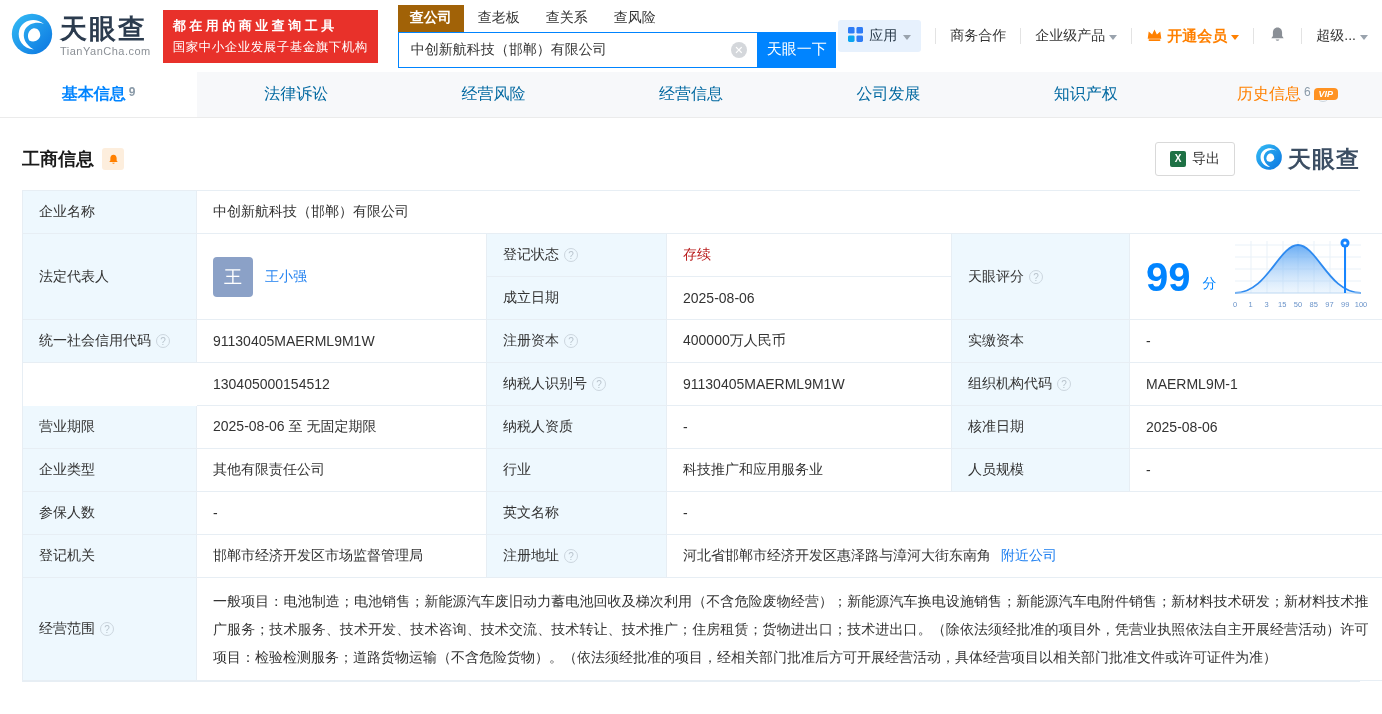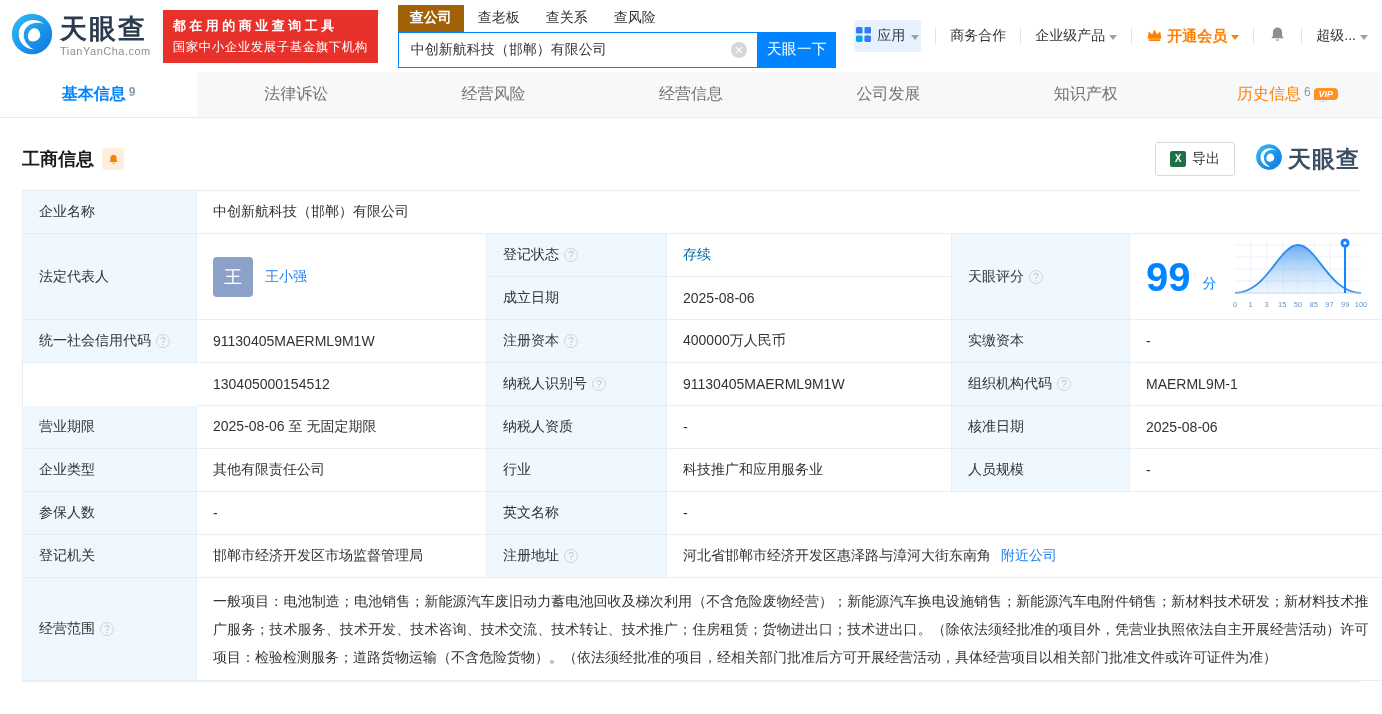--- a/index.html
+++ b/index.html
@@ -27,31 +27,31 @@
   .search-input { border:none; outline:none; width:100%; height:100%; font-size:14px;
     padding:0 34px 0 12px; color:#333; font-family:inherit; }
   .clear-icon { position:absolute; right:10px; width:16px; height:16px; border-radius:50%;
     background:#d4d7db; color:#fff; font-size:11px; line-height:16px; text-align:center; cursor:pointer; }
   .search-btn { width:78px; height:36px; background:#0084ff; color:#fff; border:none;
     font-size:15px; cursor:pointer; font-family:inherit; }
 
   .top-menu { margin-left:auto; display:flex; align-items:center; gap:14px; }
   .menu-sep { width:1px; height:16px; background:#e3e3e3; }
   .apps-btn { display:flex; align-items:center; gap:6px; background:#e7f1fd; border-radius:3px;
-    padding:7px 2px; font-size:14px; color:#2a3a4a; cursor:pointer; }
+    padding:7px 10px; font-size:14px; color:#2a3a4a; cursor:pointer; }
   .menu-item { font-size:14px; color:#333; cursor:pointer; display:flex; align-items:center; gap:4px; }
   .caret { width:0; height:0; border-left:4px solid transparent; border-right:4px solid transparent;
     border-top:5px solid #9aa3ad; margin-top:2px; }
   .vip-link { color:#ff8000; font-weight:700; font-size:15px; }
   .vip-link .caret { border-top-color:#ff8000; }
 
   
   .nav-tabs { display:flex; height:46px; background:#f7f8fa; border-bottom:1px solid #ebebeb; }
   .nav-tab { flex:1; display:flex; align-items:center; justify-content:center; font-size:16px;
-    color:#737373; cursor:pointer; position:relative; }
+    color:#0369a1; cursor:pointer; position:relative; }
   .nav-tab.active { background:#fff; color:#0084ff; font-weight:700; }
   .tab-count { font-size:12px; color:#8a9aa8; margin-left:3px; margin-top:-6px; }
   .nav-tab.history { color:#ff8000; }
   .help-icon { display:inline-block; width:14px; height:14px; border:1px solid #ccd6de;
     border-radius:50%; color:#b9c4cd; font-size:10px; line-height:13px; text-align:center;
     margin-left:5px; font-weight:400; }
   .vip-badge { position:absolute; top:16px; right:44px; background:#ff9222; color:#fff;
     font-size:9px; font-style:italic; font-weight:700; padding:1px 5px 1px 4px;
     border-radius:4px 4px 4px 0; }
 
@@ -69,21 +69,21 @@
   .watermark-text { font-size:23px; font-weight:700; color:#3c4e63; letter-spacing:1px; }
 
   
   .biz-table { margin:0 22px; border:1px solid #e7eef4; display:grid;
     grid-template-columns:174px 290px 180px 285px 178px 1fr;
     grid-template-rows:repeat(9,43px) auto; }
   .cell { border-right:1px solid #e7eef4; border-bottom:1px solid #e7eef4;
     padding:0 16px; font-size:14px; display:flex; align-items:center; background:#fff; }
   .cell.lbl { background:#eef8fe; color:#333; }
   .cell .val-link { color:#2080f0; cursor:pointer; text-decoration:none; }
-  .green { color:#0369a1; }
+  .green { color:#b91c1c; }
   .avatar { width:40px; height:40px; background:#8ba1c7; border-radius:4px; color:#fff;
     font-size:18px; display:flex; align-items:center; justify-content:center; cursor:pointer; }
   .rep-name { margin-left:12px; font-size:14px; }
   .score-num { font-size:40px; font-weight:700; color:#0084ff; line-height:1; }
   .score-unit { font-size:14px; color:#0084ff; margin:14px 0 0 2px; }
   .scope-cell { display:block; padding:9px 16px; line-height:28px; text-align:justify; }
 </style>
 </head>
 <body>
 

